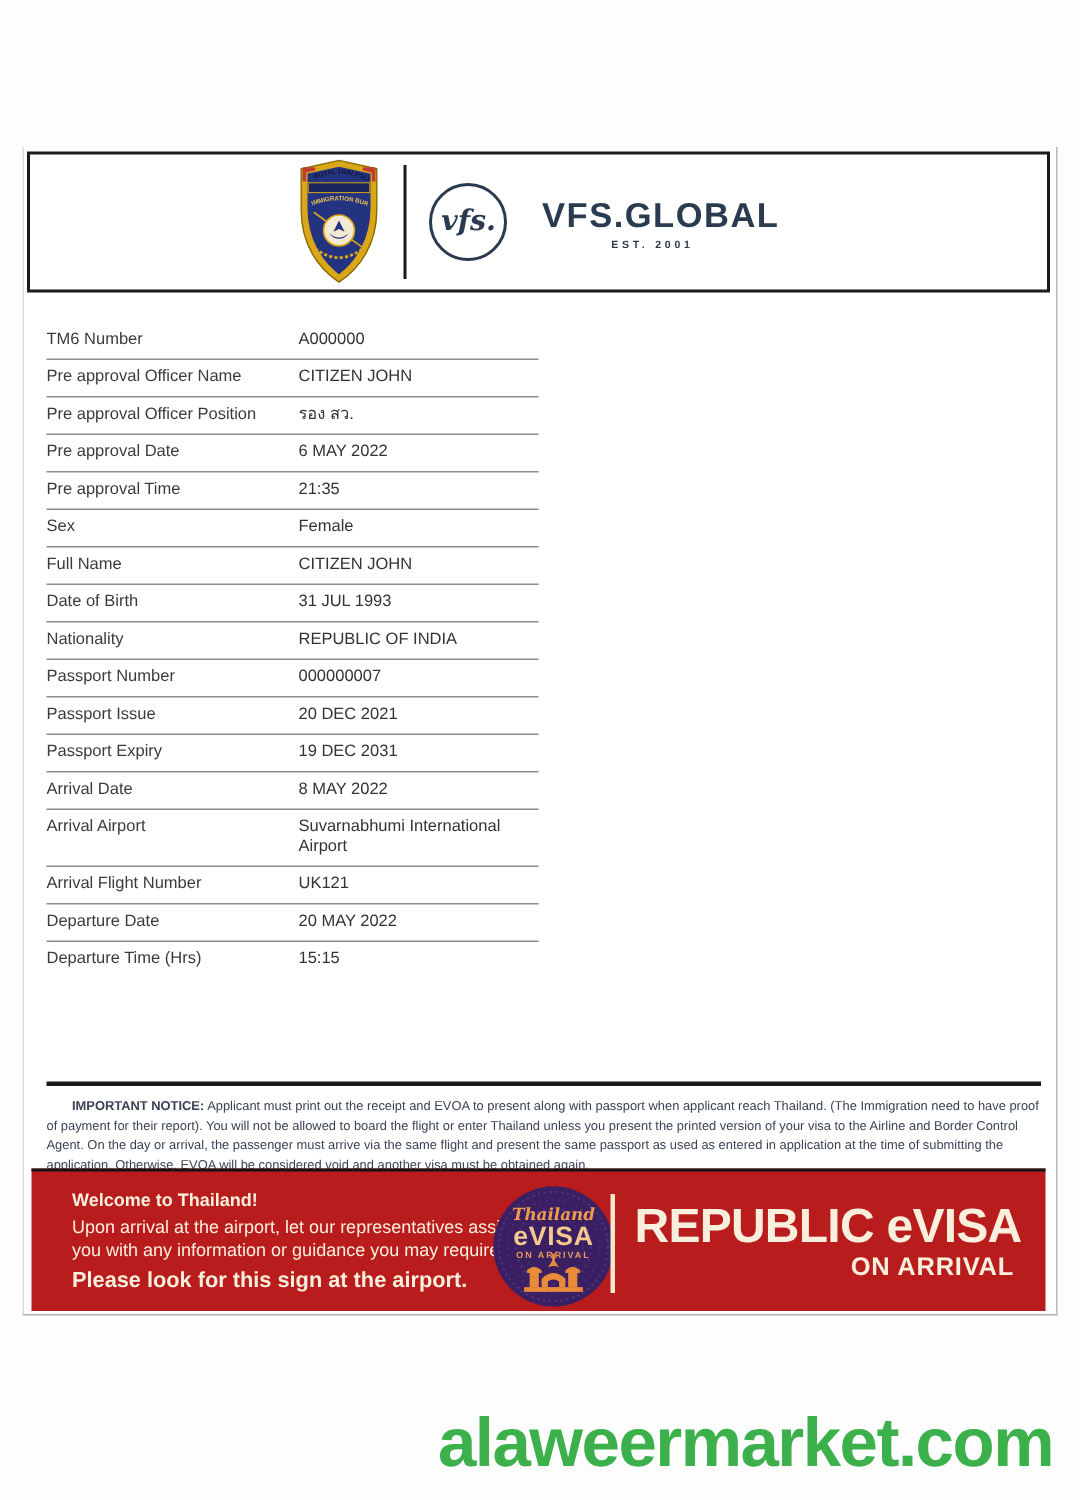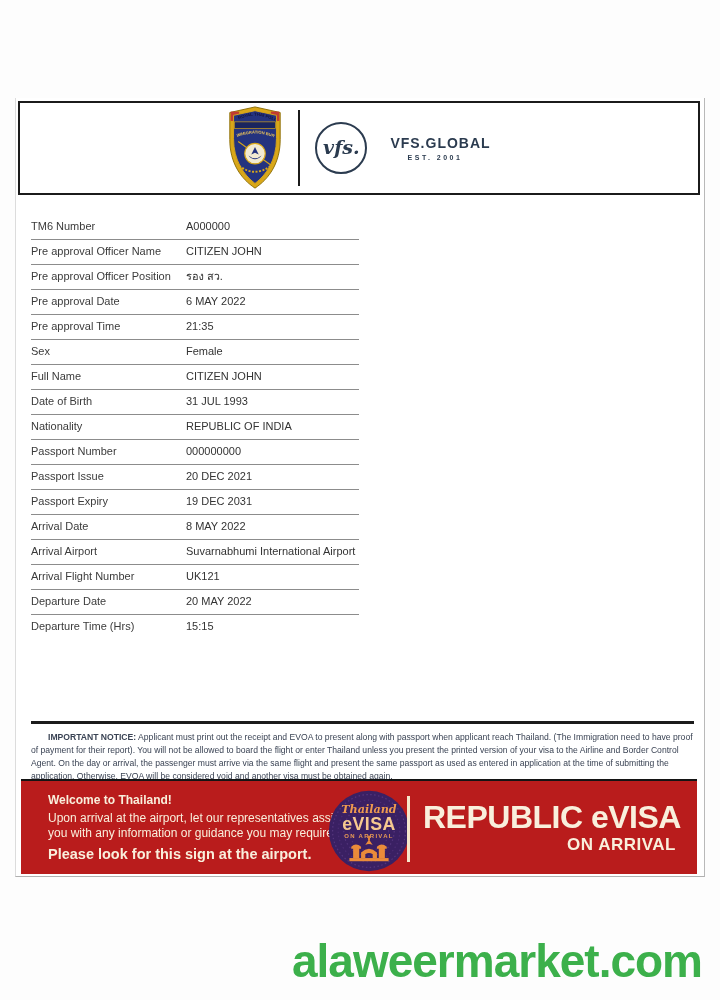--- a/index.html
+++ b/index.html
@@ -22,26 +22,26 @@
   .police-badge { width:56px; height:84px; flex:0 0 auto; }
   .header-divider { width:2px; height:76px; background:#1b1b1b; flex:0 0 auto; }
   .vfs-logo { display:flex; align-items:center; gap:12px; }
   .vfs-circle {
     width:52px; height:52px; border:2px solid #2b3b4f; border-radius:50%;
     display:flex; align-items:center; justify-content:center;
     font-family:"DejaVu Serif","Liberation Serif",serif; font-style:italic;
     font-size:19px; font-weight:bold; color:#2b3b4f; padding-bottom:3px;
   }
   .vfs-wordmark { text-align:center; }
-  .vfs-name { font-size:14px; font-weight:bold; letter-spacing:1px; color:#2b3b4f;margin-left:11px; }
+  .vfs-name { font-size:23px; font-weight:bold; letter-spacing:1px; color:#2b3b4f;margin-left:11px; }
   .vfs-est { font-size:7px; font-weight:bold; letter-spacing:2.5px; color:#2b3b4f; margin-top:3px; }
 
   
   .fields { position:absolute; left:15px; top:117px; width:328px; }
-  .field-row { display:flex; border-bottom:1.5px solid #8c8c8c; padding:5px 0 6px 0; }
+  .field-row { display:flex; border-bottom:1.5px solid #8c8c8c; padding:5px 0 6px 0;gap:13px; }
   .field-row:last-child { border-bottom:none; }
   .field-label { flex:0 0 155px; font-size:11px; line-height:13px; color:#3b3b3b; }
   .field-value { flex:1; font-size:11px; line-height:13px; color:#333333; }
 
   .thick-divider { position:absolute; left:15px; top:623px; width:663px; height:2.5px; background:#1b1b1b; }
 
   
   .notice {
     position:absolute; left:15px; top:633px; width:662px;
     font-size:8.6px; line-height:13px; color:#3a4354; text-align:left;
@@ -140,21 +140,21 @@
       <div class="field-row">
           <div class="field-label">Date of Birth</div>
           <div class="field-value">31 JUL 1993</div>
         </div>
       <div class="field-row">
           <div class="field-label">Nationality</div>
           <div class="field-value">REPUBLIC OF INDIA</div>
         </div>
       <div class="field-row">
           <div class="field-label">Passport Number</div>
-          <div class="field-value">000000000</div>
+          <div class="field-value">000000007</div>
         </div>
       <div class="field-row">
           <div class="field-label">Passport Issue</div>
           <div class="field-value">20 DEC 2021</div>
         </div>
       <div class="field-row">
           <div class="field-label">Passport Expiry</div>
           <div class="field-value">19 DEC 2031</div>
         </div>
       <div class="field-row">

